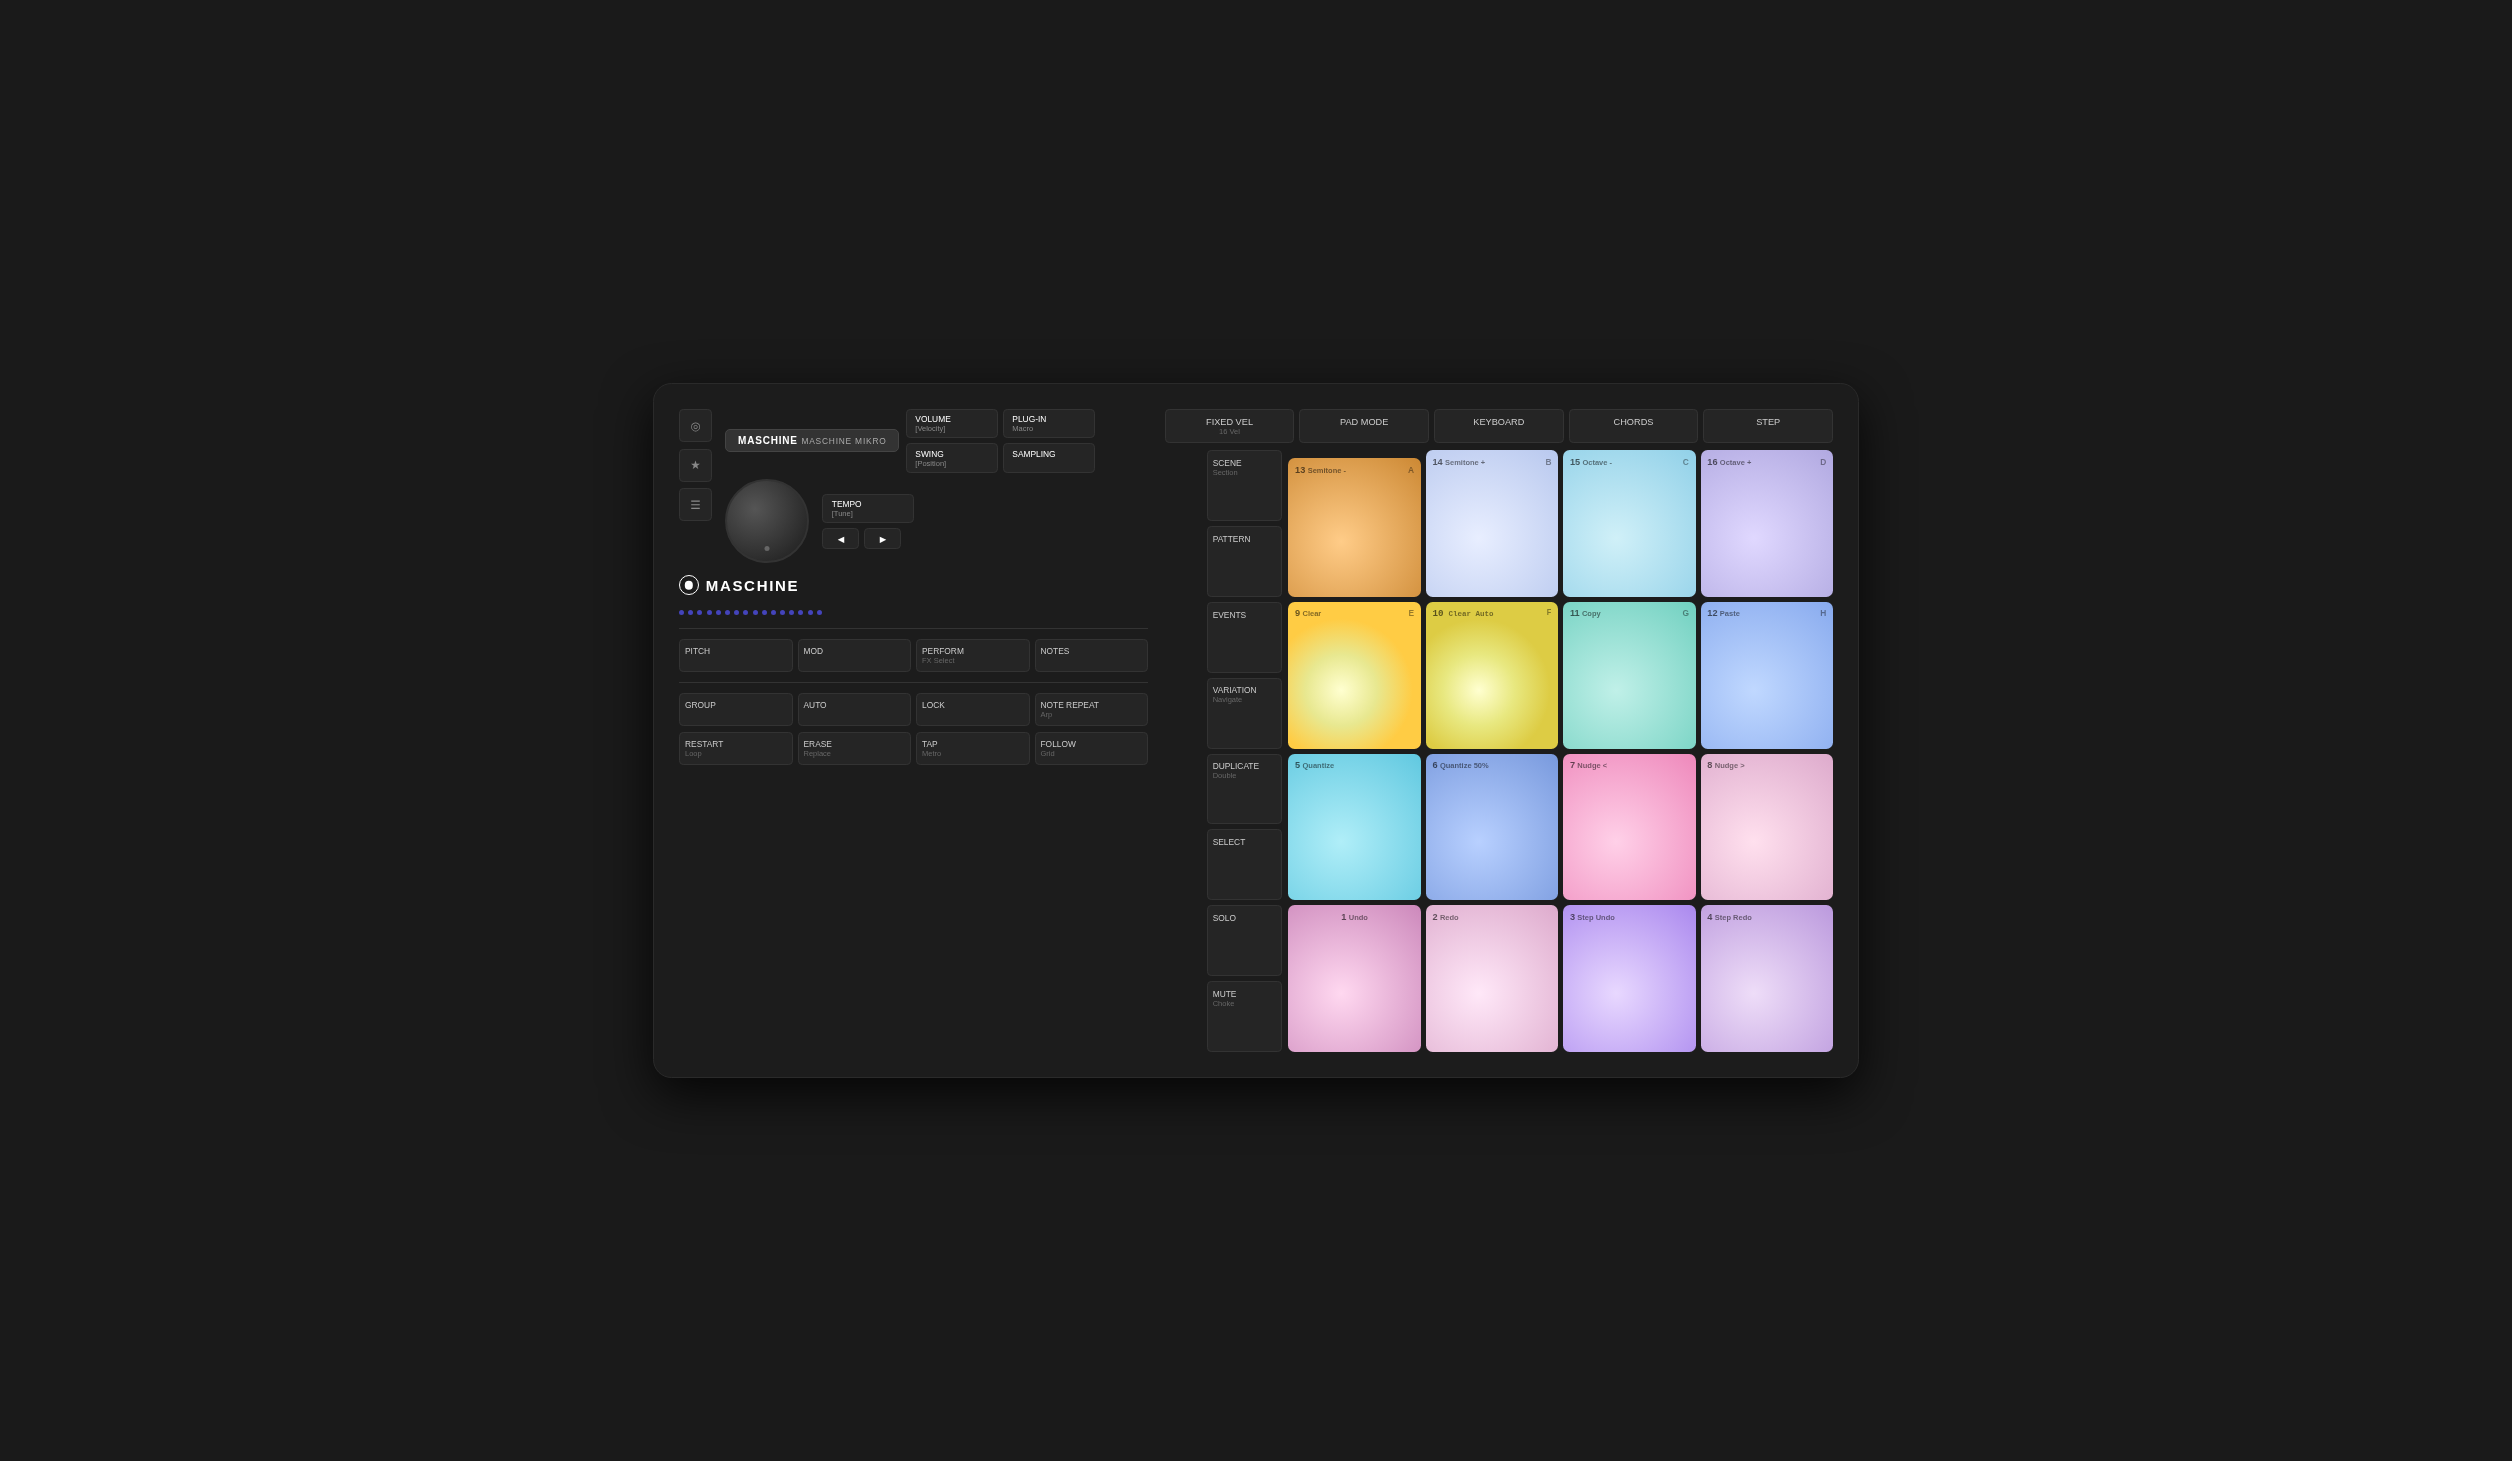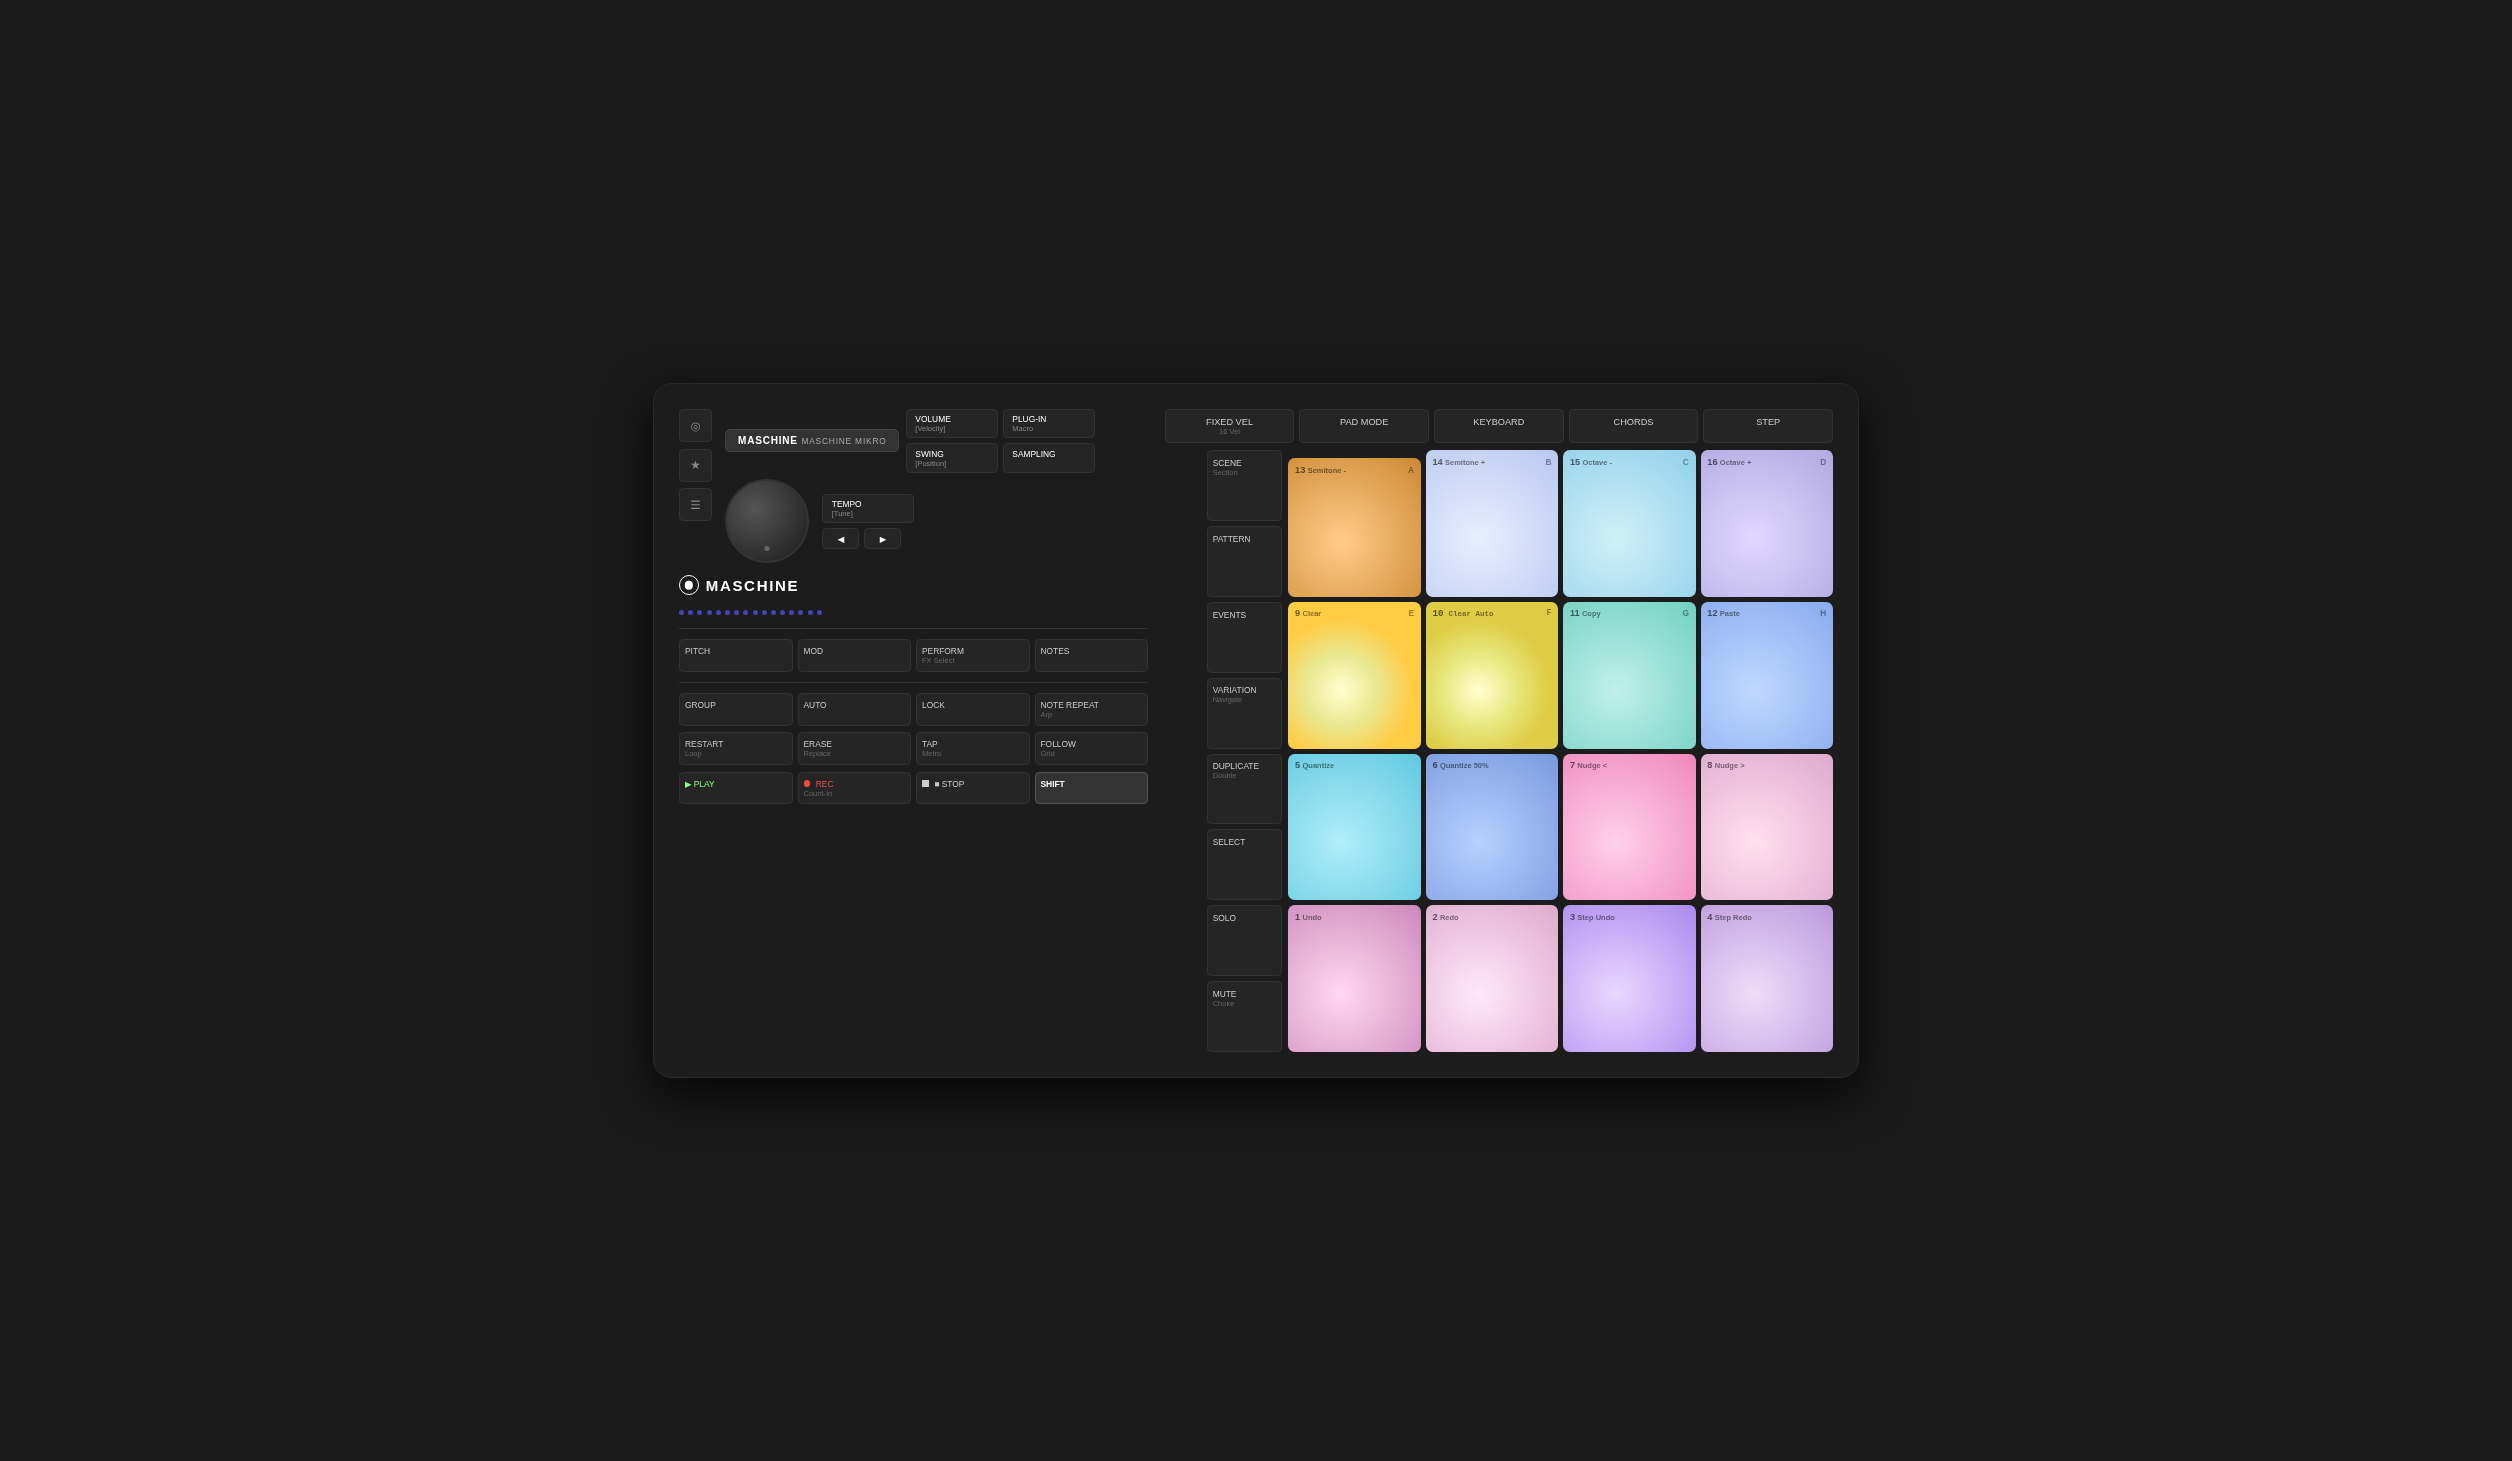--- a/index.html
+++ b/index.html
@@ -258,21 +258,21 @@
     .pad-cyan-light { background: radial-gradient(circle at 40% 60%, #d0f0f8, #90d0e8); }
     .pad-purple-light { background: radial-gradient(circle at 40% 60%, #e0d8ff, #b0a8e0); }
     .pad-yellow-light { background: radial-gradient(circle at 40% 60%, #ffffd0, #e8e890, #ffcc44 60%); }
     .pad-yellow2 { background: radial-gradient(circle at 40% 60%, #ffffd0, #e8e880, #ddcc44 60%); font-family: Liberation Mono, monospace; }
     .pad-teal { background: radial-gradient(circle at 40% 60%, #c0f0e8, #70d0c0); }
     .pad-blue-light { background: radial-gradient(circle at 40% 60%, #c0d8ff, #88aaee); }
     .pad-cyan2 { background: radial-gradient(circle at 40% 60%, #b0eef8, #60c8e0); }
     .pad-blue2 { background: radial-gradient(circle at 40% 60%, #b8d0ff, #7899dd); }
     .pad-pink { background: radial-gradient(circle at 40% 60%, #ffd0e8, #ee88bb); }
     .pad-pink2 { background: radial-gradient(circle at 40% 60%, #ffe0ee, #ddaacc); }
-    .pad-pink3 { background: radial-gradient(circle at 40% 60%, #ffd8f0, #cc88bb); }
+    .pad-pink3 { background: radial-gradient(circle at 40% 60%, #ffd8f0, #cc88bb); text-align: center; }
     .pad-pink4 { background: radial-gradient(circle at 40% 60%, #ffe8f8, #ddaacc); }
     .pad-purple2 { background: radial-gradient(circle at 40% 60%, #e8d8ff, #aa88ee); }
     .pad-purple3 { background: radial-gradient(circle at 40% 60%, #eeddf8, #bb99dd); }
     .left-controls-top {
       display: flex;
       gap: 6.7px;
       align-items: flex-start;
     }
     .icon-buttons {
       display: flex;
@@ -427,37 +427,20 @@
       <div class="action-btn">
         <span>TAP</span>
         <span class="sub">Metro</span>
       </div>
       <div class="action-btn">
         <span>FOLLOW</span>
         <span class="sub">Grid</span>
       </div>
     </div>
 
-    <div class="btn-row">
-      <div class="action-btn play-btn">
-        <span>▶ PLAY</span>
-      </div>
-      <div class="action-btn rec-btn">
-        <span class="rec-indicator"></span>
-        <span>REC</span>
-        <span class="sub">Count-In</span>
-      </div>
-      <div class="action-btn stop-btn">
-        <span class="stop-indicator"></span>
-        <span>■ STOP</span>
-      </div>
-      <div class="action-btn shift-btn">
-        <span>SHIFT</span>
-      </div>
-    </div>
   </div>
 
   <div class="right-panel">
 
     <div class="top-buttons-row">
       <div class="top-func-btn">
         <span>FIXED VEL</span>
         <span class="sub">16 Vel</span>
       </div>
       <div class="top-func-btn">

